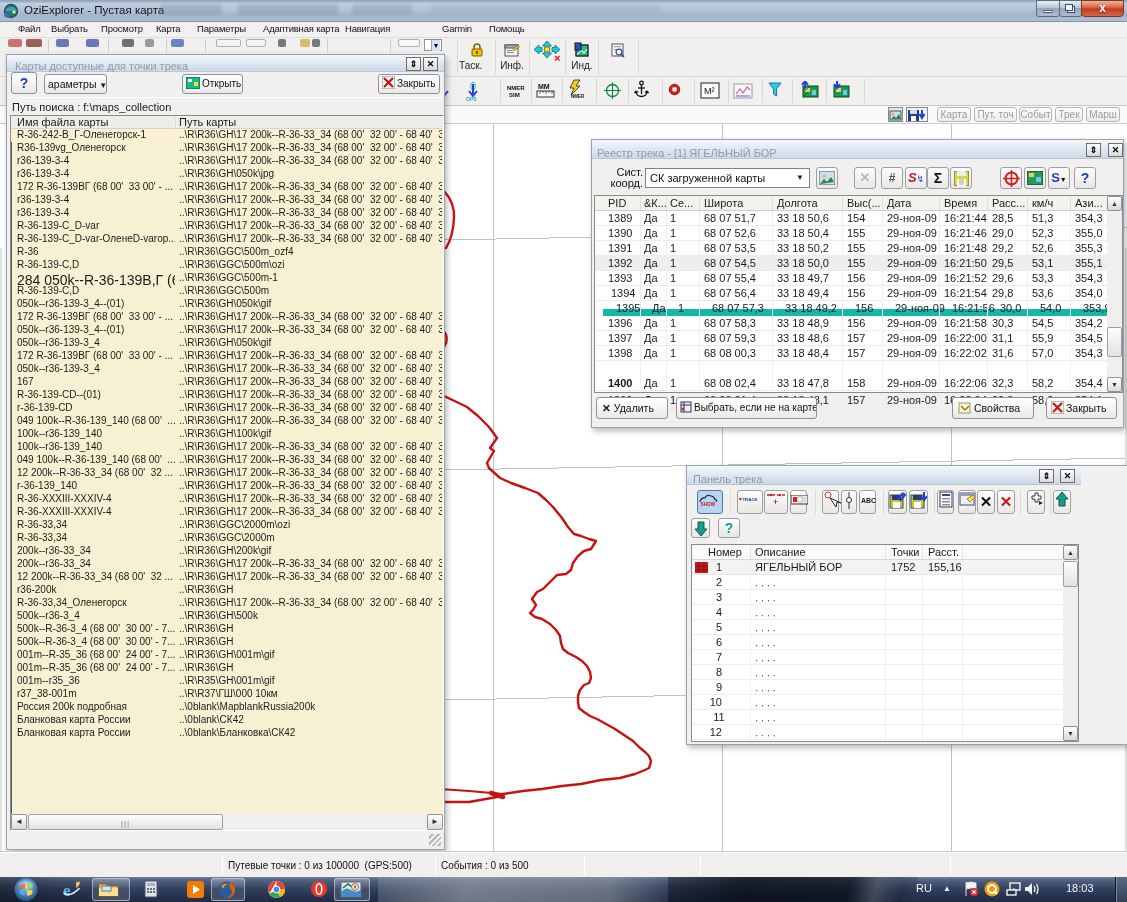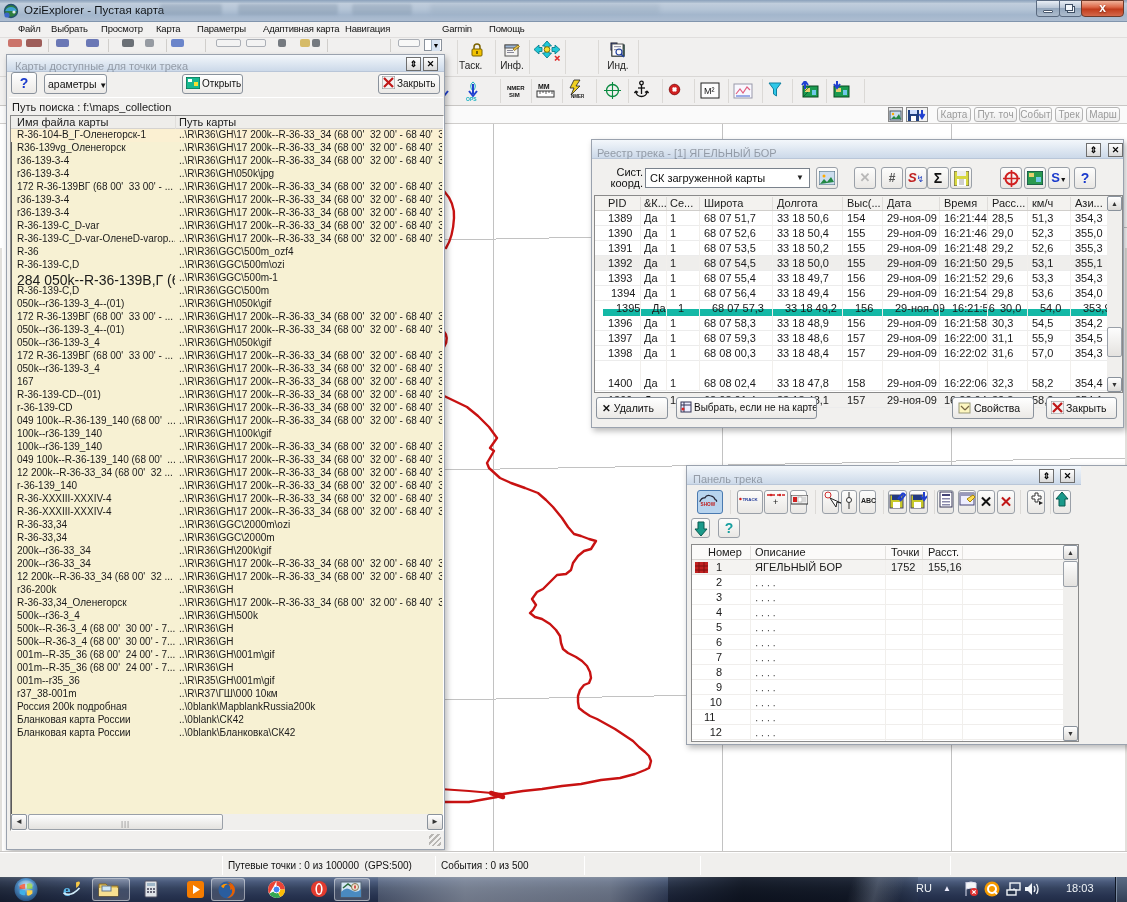--- a/index.html
+++ b/index.html
@@ -92,21 +92,21 @@
 <g fill="#20c8d8" stroke="#0a7e8c" stroke-width="0.9">
 <polygon points="17,0 21.5,5 19,5 19,8 15,8 15,5 12.5,5"></polygon>
 <polygon points="17,16 21.5,11 19,11 19,8 15,8 15,11 12.5,11" transform="translate(0,1)"></polygon>
 <polygon points="4,8.5 9,4 9,6.5 12,6.5 12,10.5 9,10.5 9,13"></polygon>
 <polygon points="30,8.5 25,4 25,6.5 22,6.5 22,10.5 25,10.5 25,13"></polygon>
 </g>
 <circle cx="17" cy="8.5" r="2.8" fill="#f8e030" stroke="#8a7200"></circle>
 <path d="M25 15 l4.5 4.5 M29.5 15 l-4.5 4.5" stroke="#e03030" stroke-width="1.6"></path>
 </svg></div>
 <div class="ab" style="left:530px;top:22px;width:36px;"></div>
-<div class="ab" style="left:566px;top:2px;width:32px;height:34px;margin-left:36px;">
+<div class="ab" style="left:566px;top:2px;width:32px;height:34px;">
       <div class="ab" style="left:50%;top:1px;transform:translateX(-50%);"><svg width="18" height="18" viewBox="0 0 18 18">
           <rect x="3" y="4" width="12" height="11" fill="#30b878" stroke="#155"></rect>
           <rect x="3" y="4" width="12" height="11" fill="none" stroke="#222"></rect>
           <path d="M4 14 l4 -5 3 3 3 -4" stroke="#cfe" stroke-width="1.2" fill="none"></path>
           <rect x="2" y="2" width="6" height="7" fill="#3050c0" stroke="#112"></rect>
           <path d="M3.5 9 l1.5 2.5 1.5 -2.5" fill="#3050c0"></path>
         </svg></div>
       <div class="ab" style="left:0;top:20px;width:100%;text-align:center;font-size:10px;color:#222;">Инд.</div>
     </div>
 <div class="ab" style="left:599px;top:2px;width:38px;height:34px;">
@@ -264,21 +264,21 @@
       </svg>Закрыть</div>
 <div class="ab" style="left:2px;top:42px;width:434px;height:1px;background:#d5d3d0;border-bottom:1px solid #fff;"></div>
 <div class="ab" style="left:5px;top:46px;font-size:11px;color:#1a1a1a;">Путь поиска : f:\maps_collection</div>
 <div class="ab" style="left:3px;top:60px;width:434px;height:716px;background:#f7f1d3;border:1px solid #8a8a8a;border-right-color:#fff;border-bottom-color:#fff;box-shadow:inset 1px 1px 0 #5a5a5a;">
 <div class="ab" style="left:0;top:0;width:432px;height:13px;background:#eeedea;border-bottom:1px solid #d5d3d0;">
         <div class="ab dtxt" style="left:6px;top:0;">Имя файла карты</div>
         <div class="ab dtxt" style="left:168px;top:0;">Путь карты</div>
         <div class="ab" style="left:164px;top:0;width:1px;height:13px;background:#e0dedb;"></div>
       </div>
 <div class="ab" style="left:0;top:13px;width:432px;height:13px;background:#fbf0d2;"></div>
-<div class="ab dtxt" style="left:6px;top:13px;width:158px;overflow:hidden;font-size:10px;">R-36-104-В_Г-Оленегорск-1</div>
+<div class="ab dtxt" style="left:6px;top:13px;width:158px;overflow:hidden;font-size:10px;">R-36-242-В_Г-Оленегорск-1</div>
 <div class="ab dtxt" style="left:168px;top:13px;width:263px;overflow:hidden;font-size:10px;">..\R\R36\GH\17 200k--R-36-33_34 (68 00'  32 00' - 68 40'  34 (</div>
 <div class="ab dtxt" style="left:6px;top:26px;width:158px;overflow:hidden;font-size:10px;">R36-139vg_Оленегорск</div>
 <div class="ab dtxt" style="left:168px;top:26px;width:263px;overflow:hidden;font-size:10px;">..\R\R36\GH\17 200k--R-36-33_34 (68 00'  32 00' - 68 40'  34 (</div>
 <div class="ab dtxt" style="left:6px;top:39px;width:158px;overflow:hidden;font-size:10px;">r36-139-3-4</div>
 <div class="ab dtxt" style="left:168px;top:39px;width:263px;overflow:hidden;font-size:10px;">..\R\R36\GH\17 200k--R-36-33_34 (68 00'  32 00' - 68 40'  34 (</div>
 <div class="ab dtxt" style="left:6px;top:52px;width:158px;overflow:hidden;font-size:10px;">r36-139-3-4</div>
 <div class="ab dtxt" style="left:168px;top:52px;width:263px;overflow:hidden;font-size:10px;">..\R\R36\GH\050k\jpg</div>
 <div class="ab dtxt" style="left:6px;top:65px;width:158px;overflow:hidden;font-size:10px;">172 R-36-139ВГ (68 00'  33 00' - ...</div>
 <div class="ab dtxt" style="left:168px;top:65px;width:263px;overflow:hidden;font-size:10px;">..\R\R36\GH\17 200k--R-36-33_34 (68 00'  32 00' - 68 40'  34 (</div>
 <div class="ab dtxt" style="left:6px;top:78px;width:158px;overflow:hidden;font-size:10px;">r36-139-3-4</div>
@@ -571,21 +571,21 @@
 <div class="ab dtxt" style="left:109px;top:1px;">68 08 01,4</div>
 <div class="ab dtxt" style="left:182px;top:1px;">33 18 48,1</div>
 <div class="ab dtxt" style="left:252px;top:1px;">157</div>
 <div class="ab dtxt" style="left:292px;top:1px;">29-ноя-09</div>
 <div class="ab dtxt" style="left:349px;top:1px;">16:22:04</div>
 <div class="ab dtxt" style="left:397px;top:1px;">32,3</div>
 <div class="ab dtxt" style="left:437px;top:1px;">58,2</div>
 <div class="ab dtxt" style="left:480px;top:1px;">354,1</div>
 </div>
 <div class="ab" style="left:0;top:180px;width:512px;height:15px;border-bottom:1px solid #ececec;">
-<div class="ab dtxt" style="left:13px;top:1px;">1400</div>
+<div class="ab dtxt" style="left:13px;top:1px;font-weight:bold;">1400</div>
 <div class="ab dtxt" style="left:49px;top:1px;">Да</div>
 <div class="ab dtxt" style="left:75px;top:1px;">1</div>
 <div class="ab dtxt" style="left:109px;top:1px;">68 08 02,4</div>
 <div class="ab dtxt" style="left:182px;top:1px;">33 18 47,8</div>
 <div class="ab dtxt" style="left:252px;top:1px;">158</div>
 <div class="ab dtxt" style="left:292px;top:1px;">29-ноя-09</div>
 <div class="ab dtxt" style="left:349px;top:1px;">16:22:06</div>
 <div class="ab dtxt" style="left:397px;top:1px;">32,3</div>
 <div class="ab dtxt" style="left:437px;top:1px;">58,2</div>
 <div class="ab dtxt" style="left:480px;top:1px;">354,4</div>
@@ -753,21 +753,21 @@
       </div>
 <div class="ab" style="left:0;top:135px;width:371px;height:15px;border-bottom:1px solid #f0eeec;">
         <div class="ab dtxt" style="left:0px;top:1px;width:30px;text-align:right;">9</div>
         <div class="ab" style="left:63px;top:5px;font-size:10px;color:#444;letter-spacing:2.5px;">····</div>
       </div>
 <div class="ab" style="left:0;top:150px;width:371px;height:15px;border-bottom:1px solid #f0eeec;">
         <div class="ab dtxt" style="left:0px;top:1px;width:30px;text-align:right;">10</div>
         <div class="ab" style="left:63px;top:5px;font-size:10px;color:#444;letter-spacing:2.5px;">····</div>
       </div>
 <div class="ab" style="left:0;top:165px;width:371px;height:15px;border-bottom:1px solid #f0eeec;">
-        <div class="ab dtxt" style="left:12px;top:1px;width:30px;text-align:left;">11</div>
+        <div class="ab dtxt" style="left:12px;top:1px;width:30px;text-align:center;">11</div>
         <div class="ab" style="left:63px;top:5px;font-size:10px;color:#444;letter-spacing:2.5px;">····</div>
       </div>
 <div class="ab" style="left:0;top:180px;width:371px;height:15px;border-bottom:1px solid #f0eeec;">
         <div class="ab dtxt" style="left:0px;top:1px;width:30px;text-align:right;">12</div>
         <div class="ab" style="left:63px;top:5px;font-size:10px;color:#444;letter-spacing:2.5px;">····</div>
       </div>
 <div class="ab" style="left:58px;top:15px;width:1px;height:181px;background:#f1efec;"></div>
 <div class="ab" style="left:193px;top:15px;width:1px;height:181px;background:#f1efec;"></div>
 <div class="ab" style="left:230px;top:15px;width:1px;height:181px;background:#f1efec;"></div>
 <div class="ab" style="left:270px;top:15px;width:1px;height:181px;background:#f1efec;"></div>

